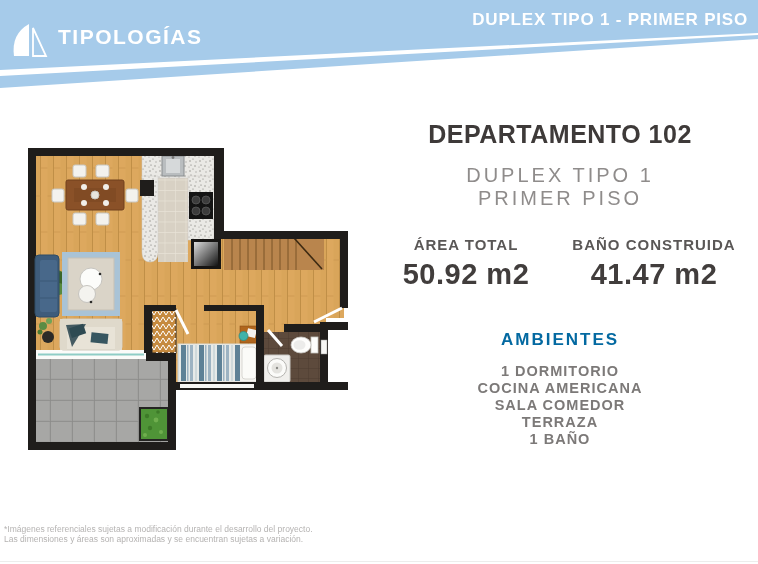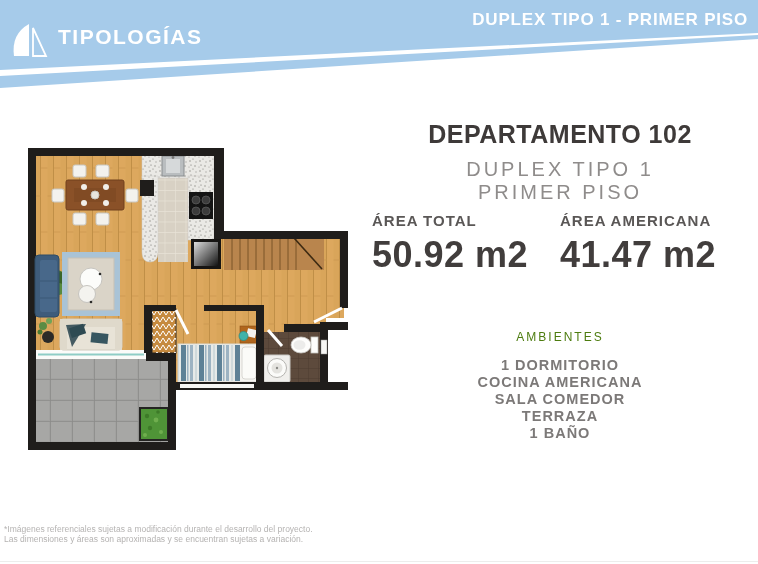--- a/index.html
+++ b/index.html
@@ -8,28 +8,28 @@
   
   .banner-svg{position:absolute;left:0;top:0;}
   .brand{position:absolute;left:8px;top:21px;width:42px;height:38px;}
   .brand-title{position:absolute;left:58px;top:25px;font-size:21px;font-weight:800;
                letter-spacing:1.5px;color:#ffffff;}
   .page-label{position:absolute;right:10px;top:10px;font-size:17px;font-weight:700;
               letter-spacing:.8px;color:#ffffff;}
   
   .col{position:absolute;left:388px;top:120px;width:344px;text-align:center;color:#3e3a39;}
   .unit-title{font-size:25px;font-weight:800;letter-spacing:.5px;color:#3e3a39;}
-  .unit-sub{margin-top:9px;font-size:20px;font-weight:300;letter-spacing:3px;
+  .unit-sub{margin-top:15px;font-size:20px;font-weight:300;letter-spacing:3px;
             color:#8f8c8b;line-height:23px;}
   .areas{position:absolute;left:372px;top:212px;width:376px;display:flex;}
-  .area-cell{flex:1;text-align:left;}
+  .area-cell{flex:1;text-align:center;margin-top:24px;}
   .area-label{font-size:15px;font-weight:700;letter-spacing:1px;color:#5a5756;}
-  .area-value{margin-top:5px;font-size:36px;font-weight:800;color:#413d3c;letter-spacing:.5px;}
+  .area-value{margin-top:5px;font-size:29px;font-weight:800;color:#413d3c;letter-spacing:.5px;}
   .ambientes{position:absolute;left:388px;top:330px;width:344px;text-align:center;}
-  .amb-head{font-size:12px;font-weight:400;letter-spacing:2px;color:#4d7c0f;}
+  .amb-head{font-size:17px;font-weight:700;letter-spacing:2px;color:#0369a1;}
   .amb-list{margin-top:13px;}
   .amb-item{font-size:14.5px;font-weight:700;letter-spacing:1px;color:#7c7978;line-height:17px;}
   
   .plan{position:absolute;left:28px;top:148px;width:320px;height:307px;}
   
   .footer{position:absolute;left:4px;top:524px;font-size:8.5px;line-height:10px;color:#b5b3b2;}
   .bottom-line{position:absolute;left:0;top:561px;width:758px;height:1px;background:#ededec;}
 </style>
 </head>
 <body>
@@ -55,21 +55,21 @@
       <div>PRIMER PISO</div>
     </div>
   </div>
 
   <div class="areas">
     <div class="area-cell">
       <div class="area-label">ÁREA TOTAL</div>
       <div class="area-value">50.92 m2</div>
     </div>
     <div class="area-cell">
-      <div class="area-label">ÁREA AMERICANA</div>
+      <div class="area-label">BAÑO CONSTRUIDA</div>
       <div class="area-value">41.47 m2</div>
     </div>
   </div>
 
   <div class="ambientes">
     <div class="amb-head">AMBIENTES</div>
     <div class="amb-list">
       <div class="amb-item">1 DORMITORIO</div>
       <div class="amb-item">COCINA AMERICANA</div>
       <div class="amb-item">SALA COMEDOR</div>

